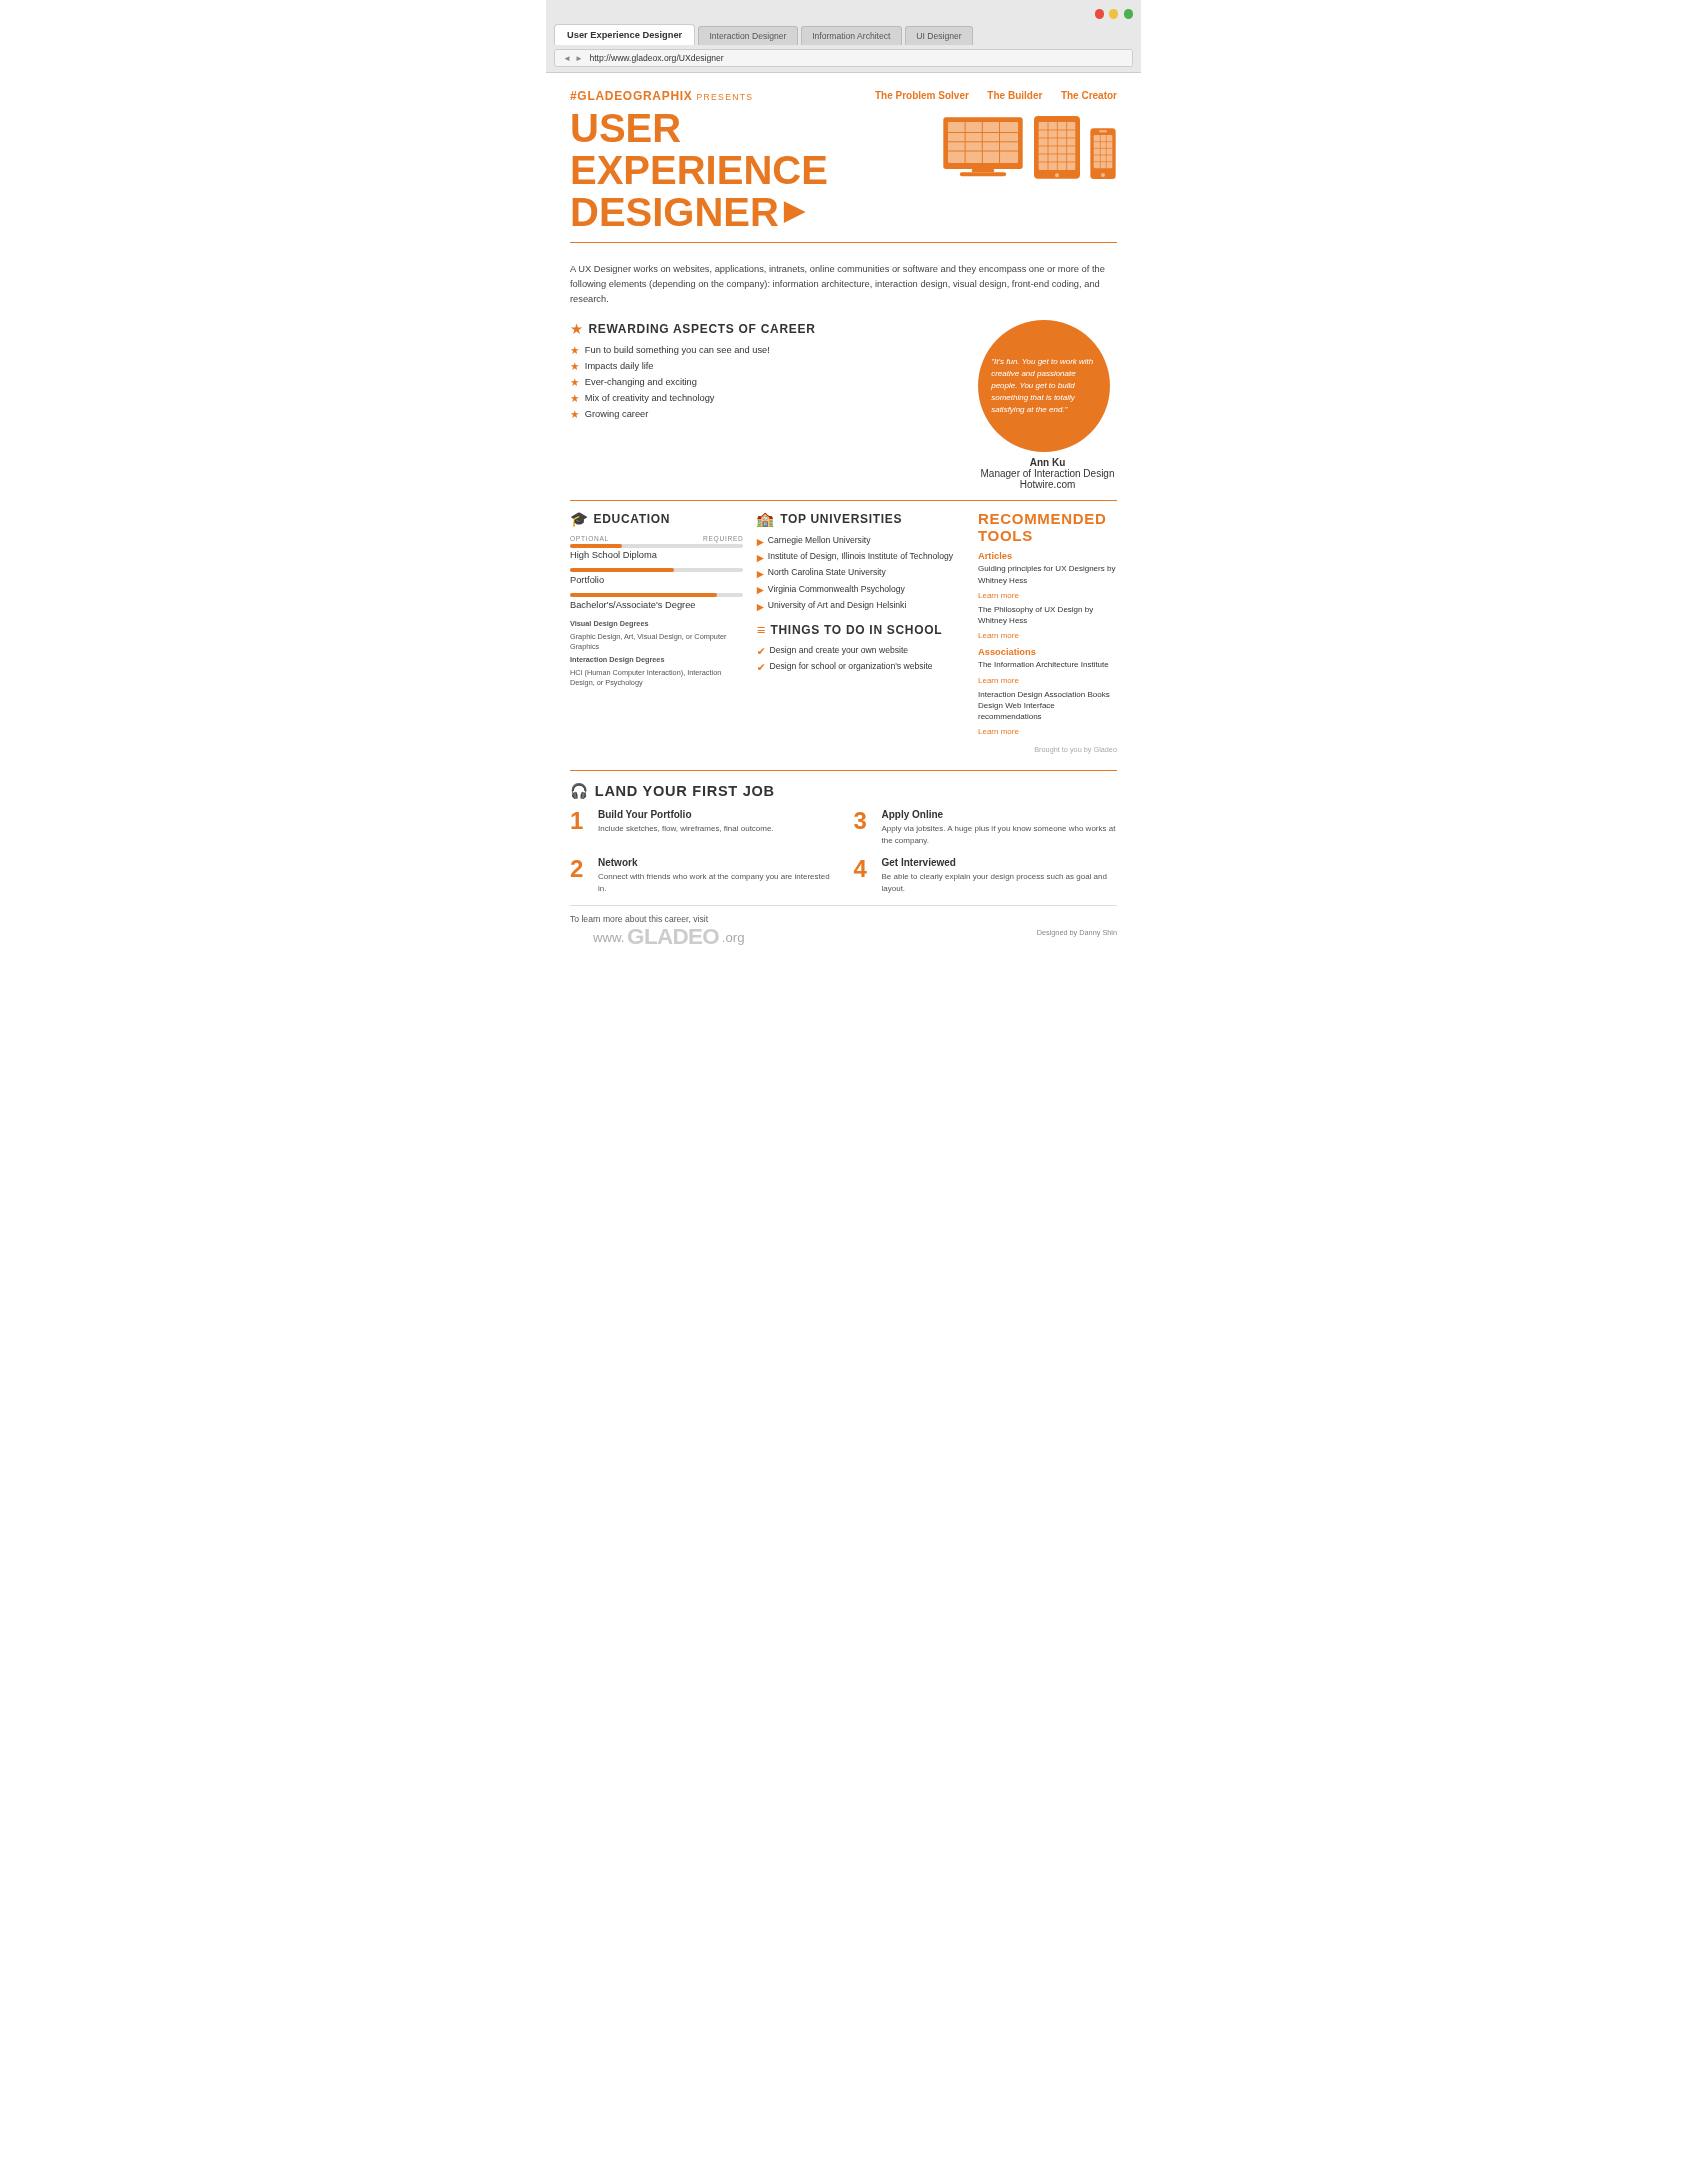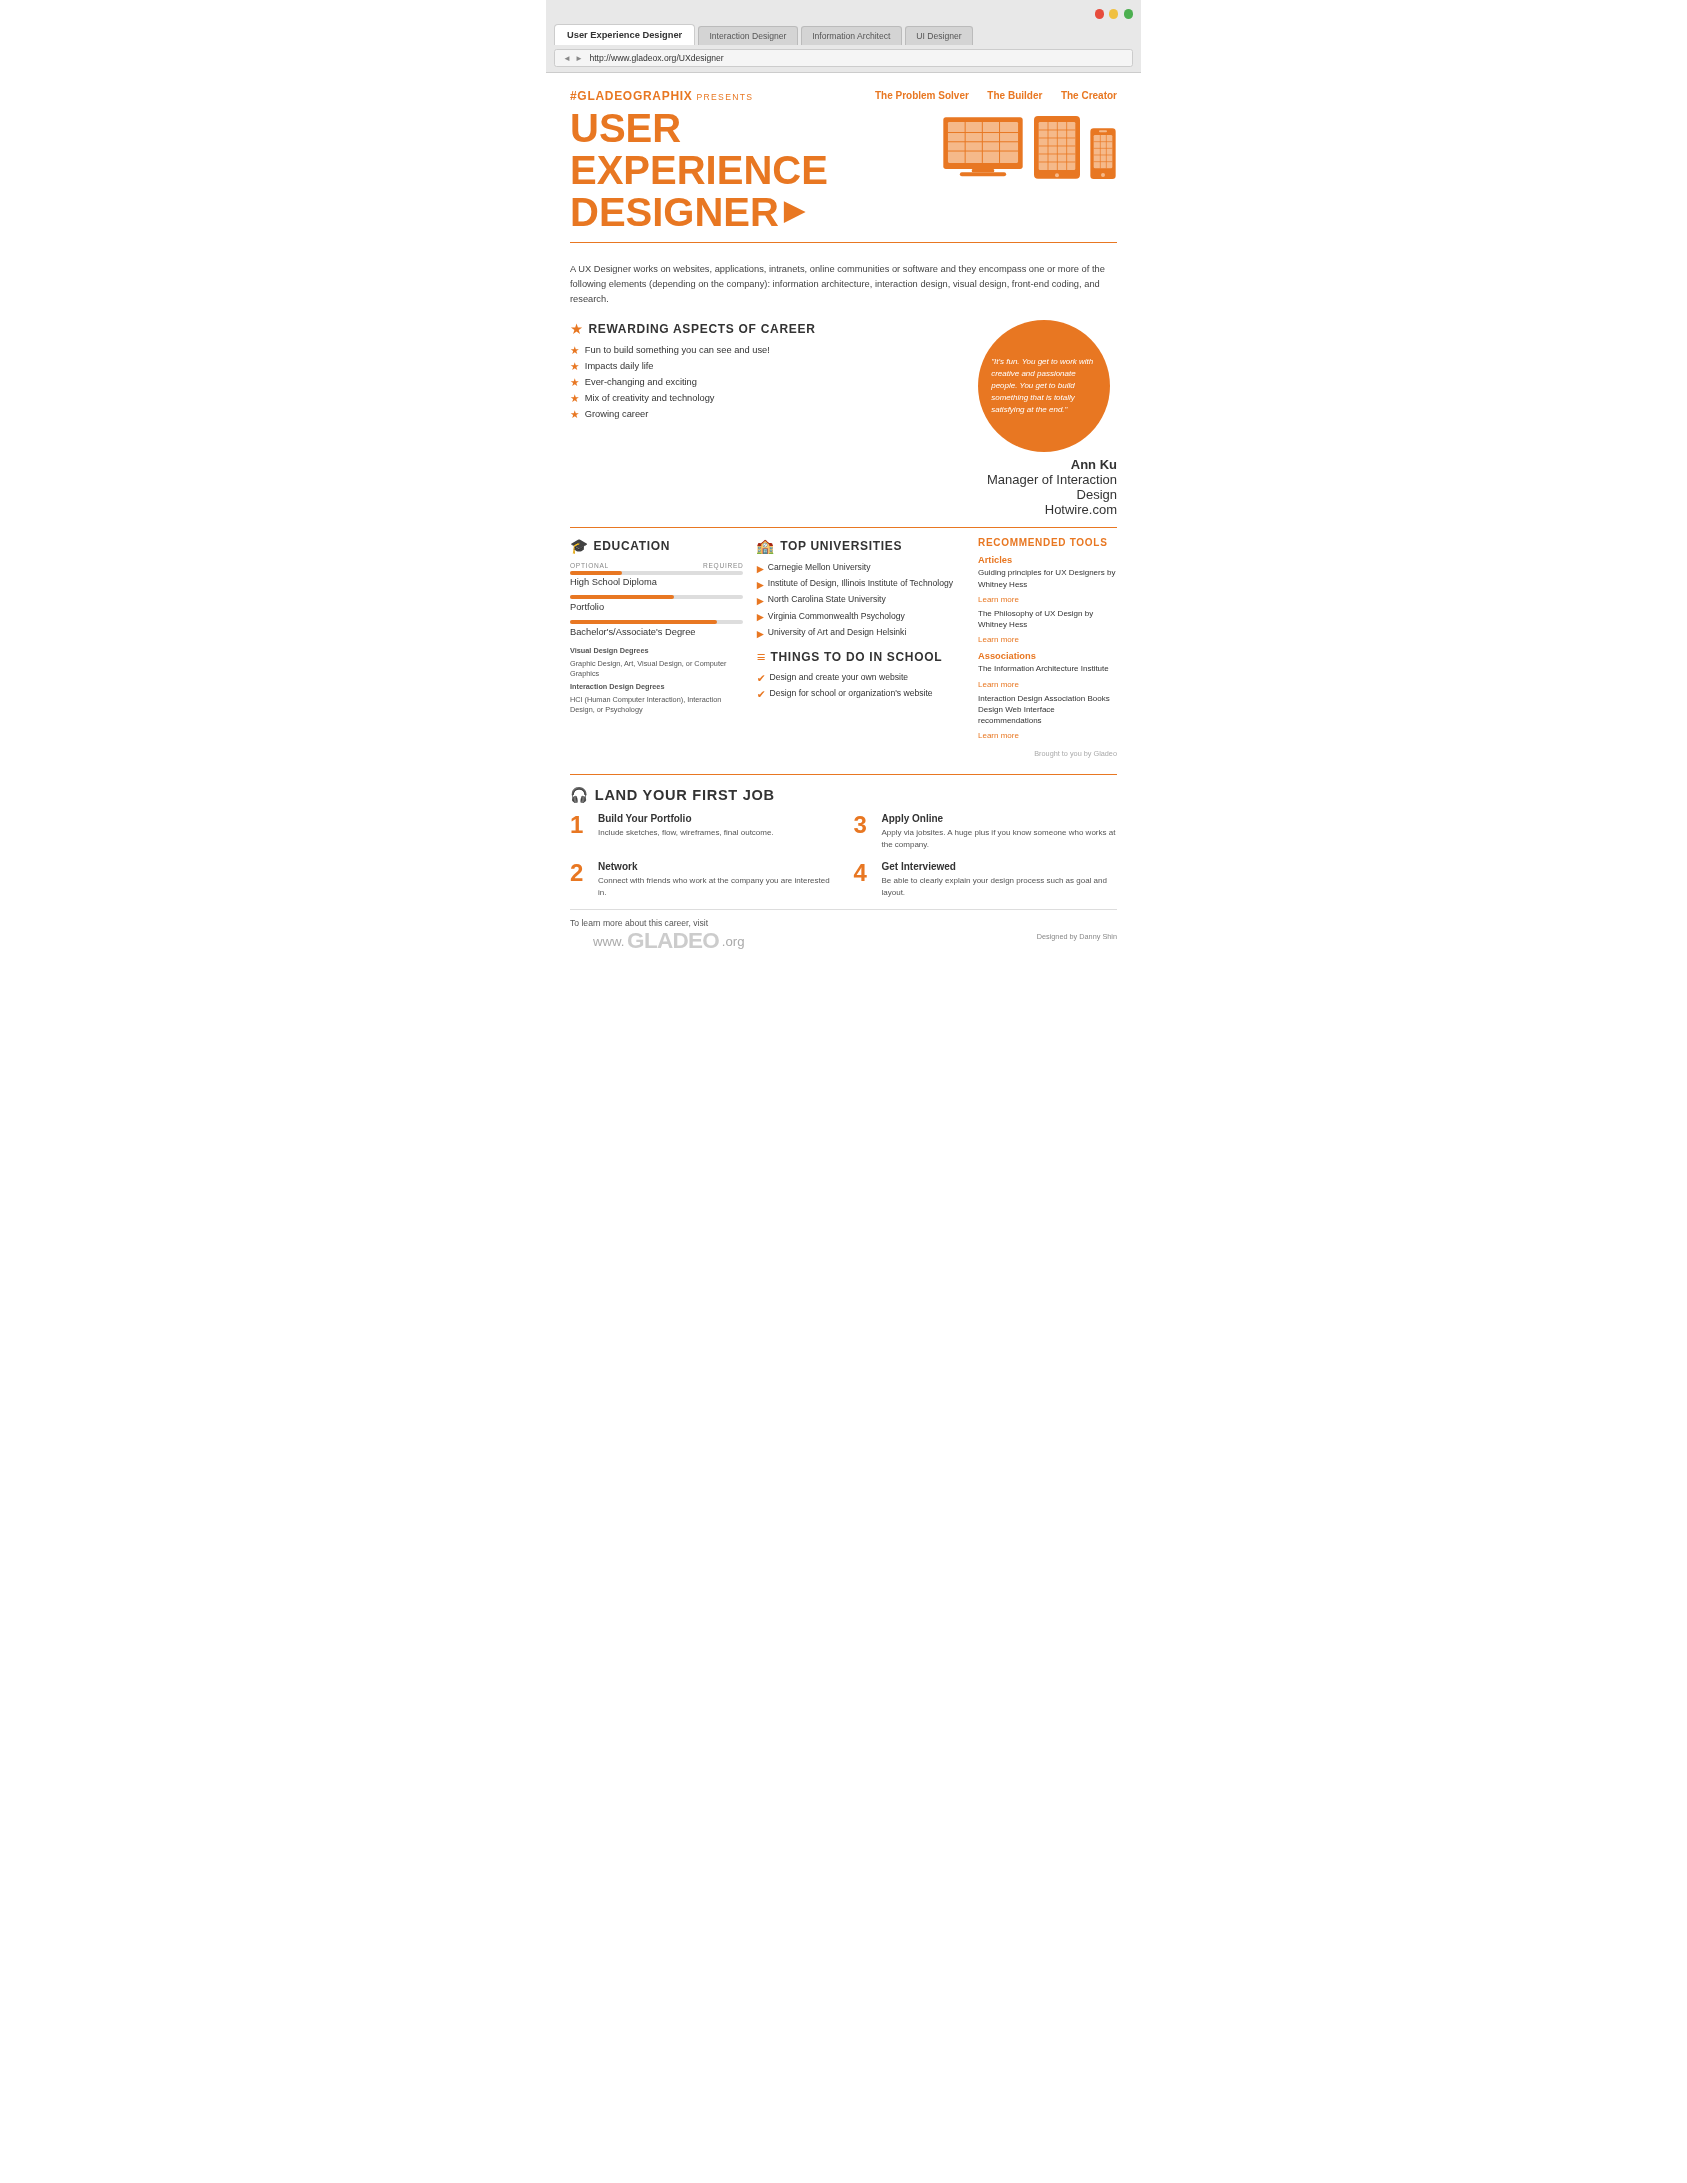--- a/index.html
+++ b/index.html
@@ -237,22 +237,22 @@
       margin-bottom: 5.3px;
     }
     .quote-text {
       color: #fff;
       font-size: 8px;
       line-height: 1.5;
       font-style: italic;
       text-align: left;
     }
     .quote-attribution {
-      text-align: right;
-      font-size: 13px;
+      text-align: center;
+      font-size: 10px;
       color: #333;
     }
     .quote-name {
       font-weight: bold;
     }
 
     
     .bottom-sections {
       display: flex;
       gap: 13.2px;
@@ -352,21 +352,21 @@
       gap: 4px;
     }
     .check-icon {
       color: #e87722;
       font-size: 10.6px;
       flex-shrink: 0;
     }
 
     
     .recommended-title {
-      font-size: 10px;
+      font-size: 15px;
       font-weight: 900;
       color: #e87722;
       text-transform: uppercase;
       letter-spacing: 0.7px;
       margin-bottom: 5.3px;
     }
     .rec-category {
       font-size: 9.3px;
       font-weight: bold;
       color: #e87722;

